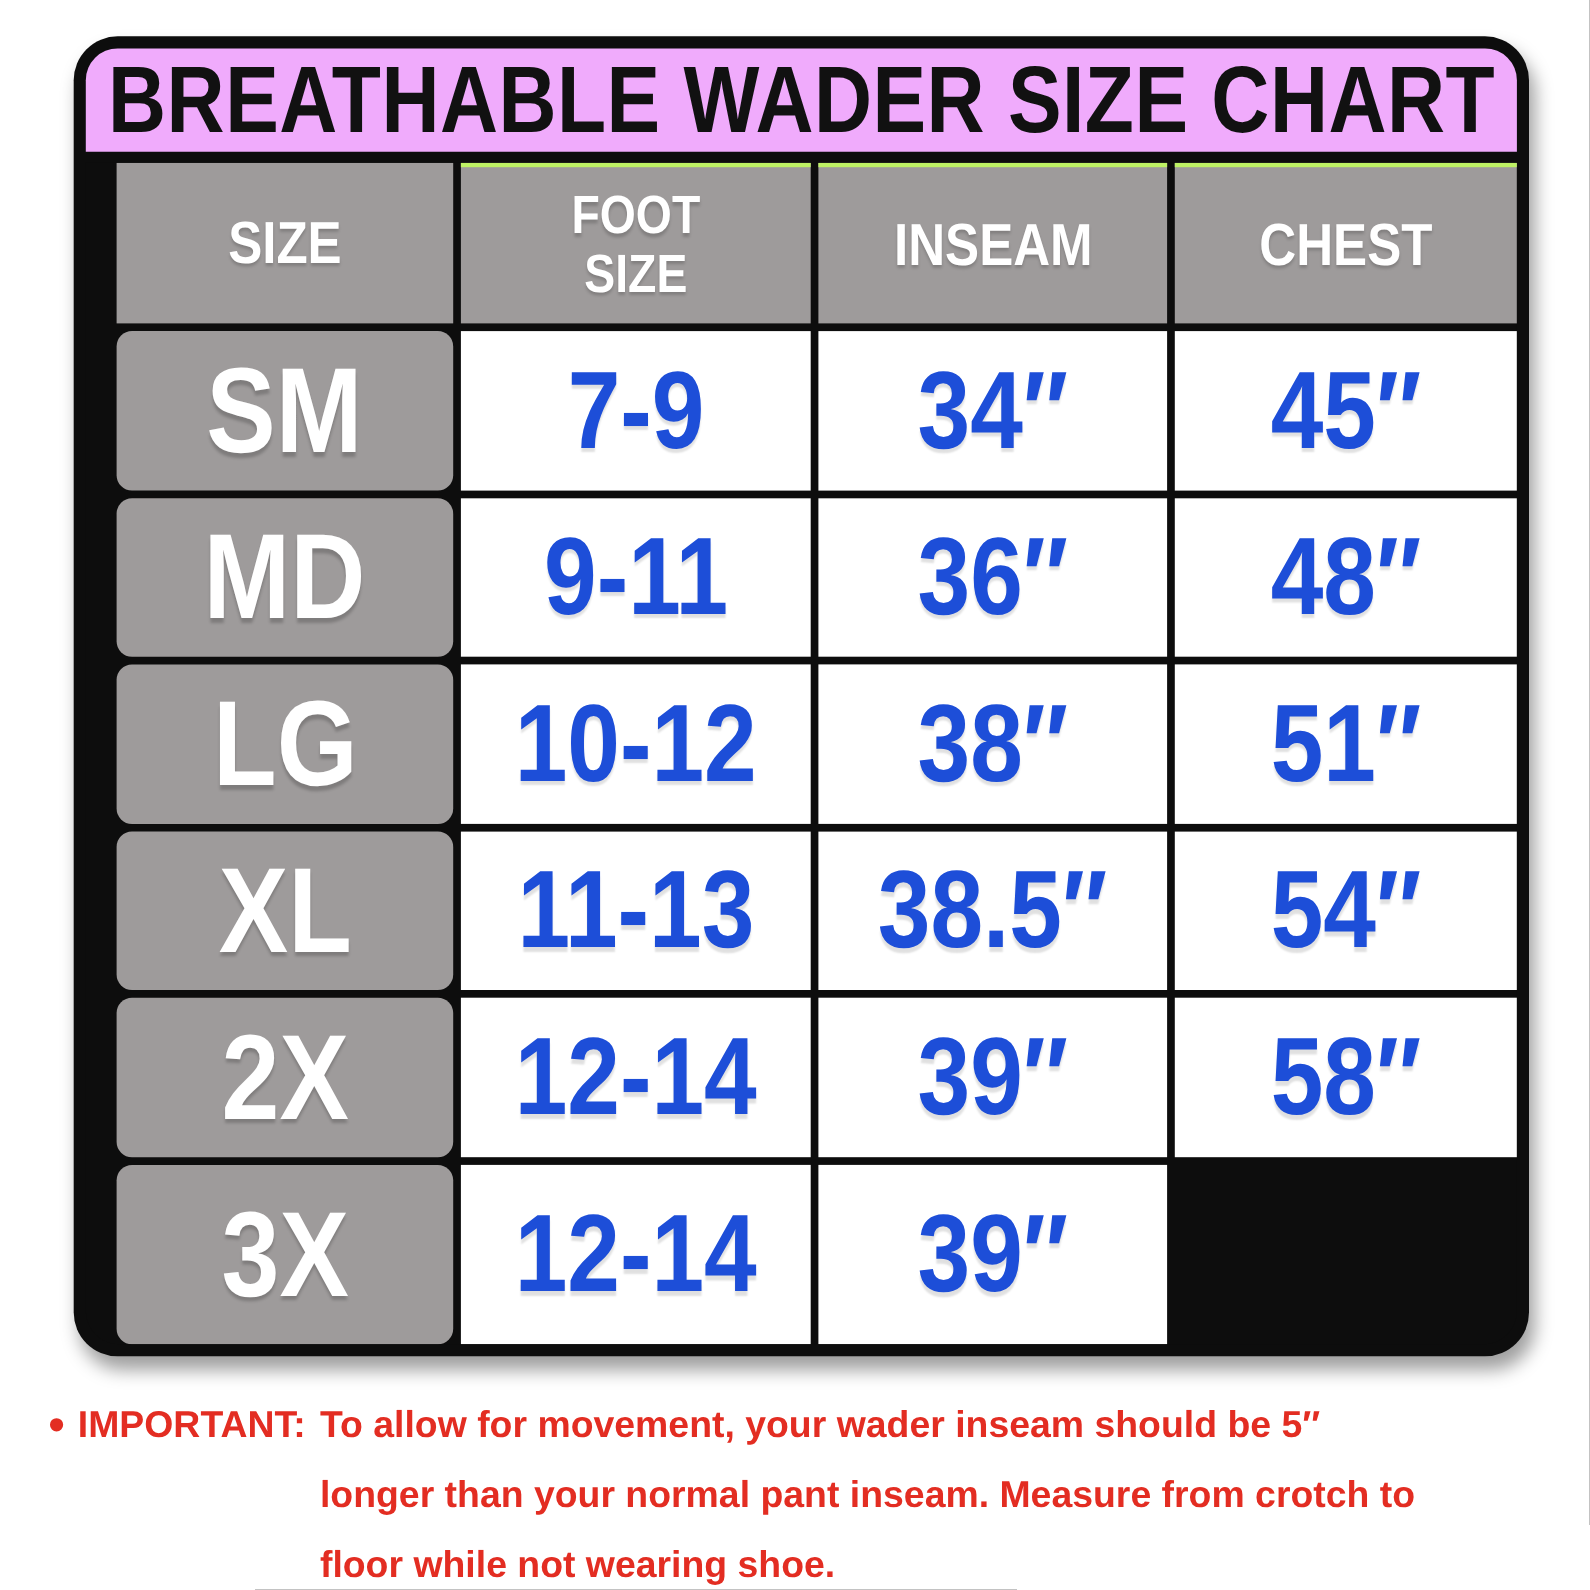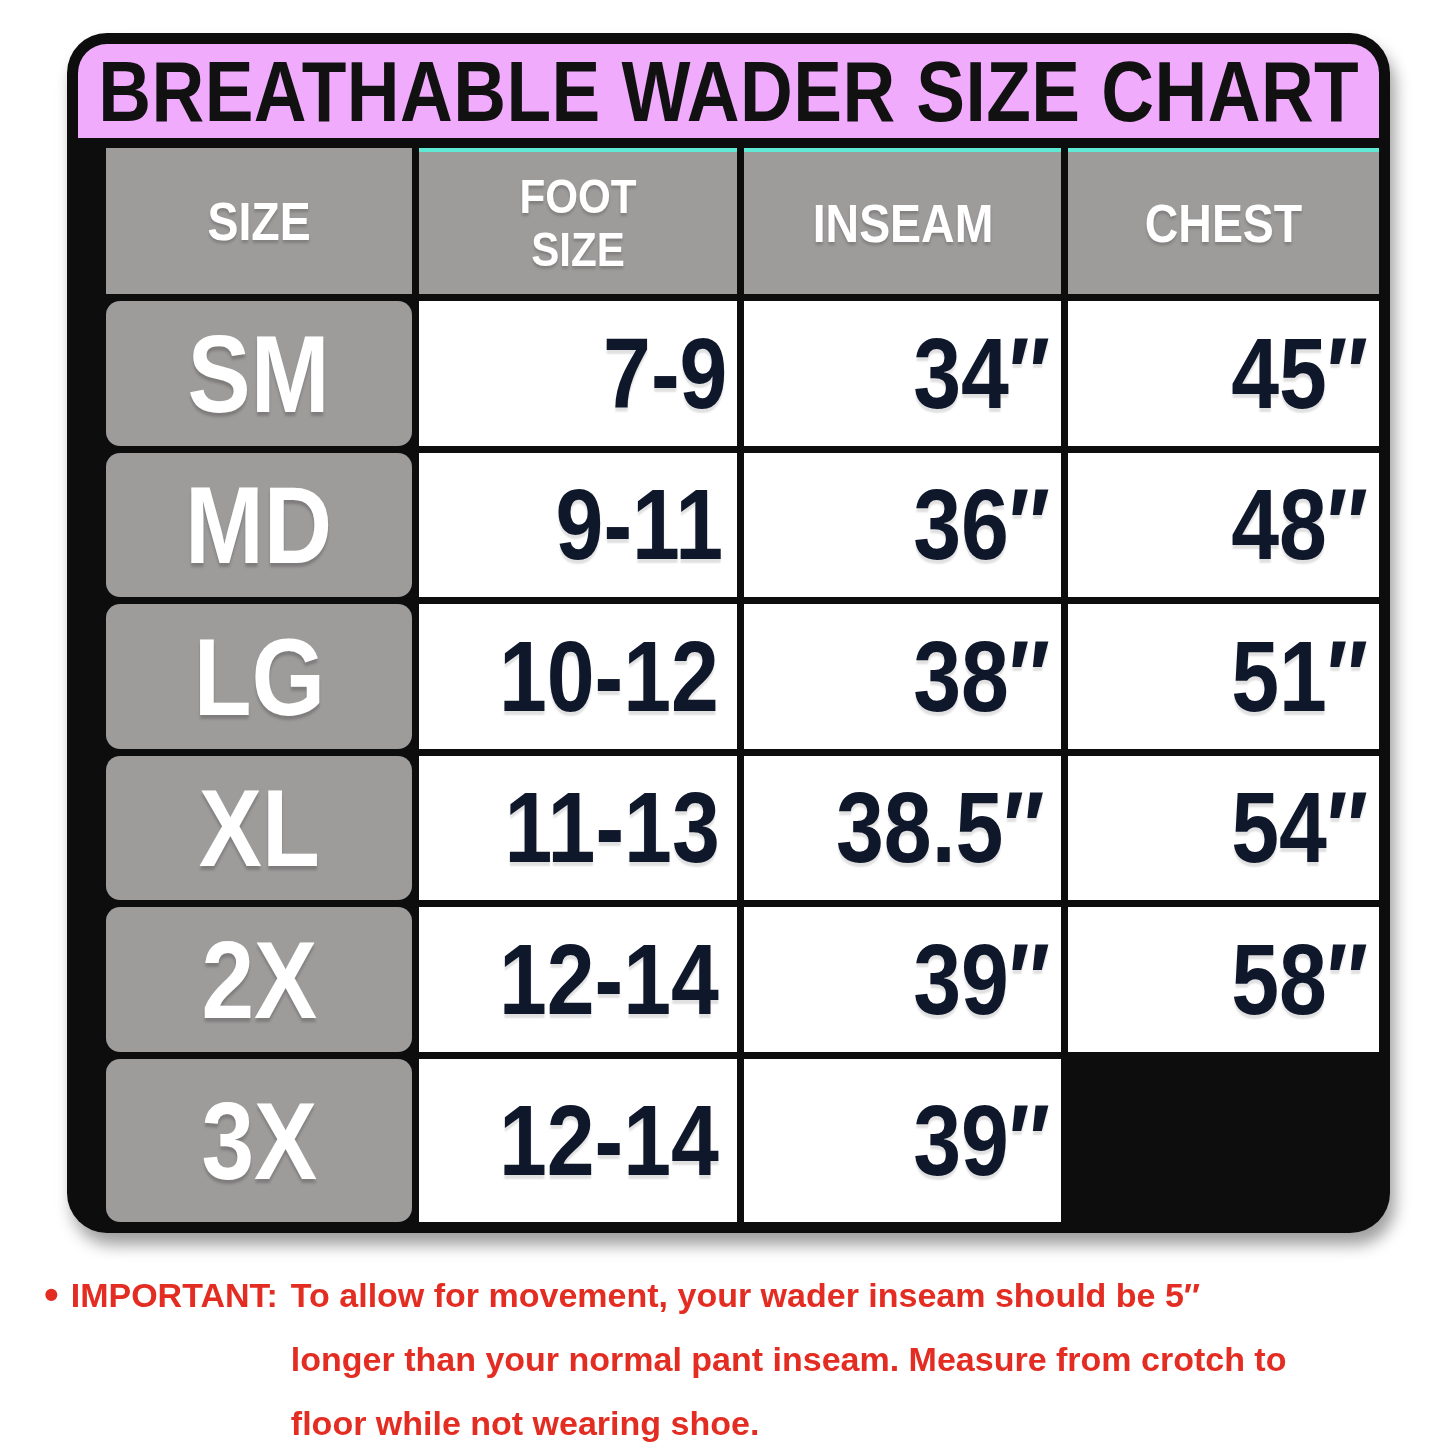--- a/index.html
+++ b/index.html
@@ -66,31 +66,30 @@
     display: flex;
     align-items: center;
     justify-content: center;
     box-sizing: border-box;
   }
   .head {
     background: #9e9b9b;
     color: #ffffff;
   }
   .head.white-gap {
-    border-top: 4px solid #5eead4;
+    border-top: 4px solid #bef264;
   }
   .size-col {
     background: #9e9b9b;
     color: #ffffff;
     border-radius: 14px;
   }
   .data {
     background: #ffffff;
-    color: #0f172a;
-    justify-content: flex-end;
+    color: #1d4ed8;
   }
 
   .head .txt {
     font-weight: bold;
     font-size: 54px;
     transform: scaleX(0.86);
     white-space: pre-line;
     text-align: center;
     line-height: 1.08;
     text-shadow: 0 3px 3px rgba(0,0,0,0.18);

